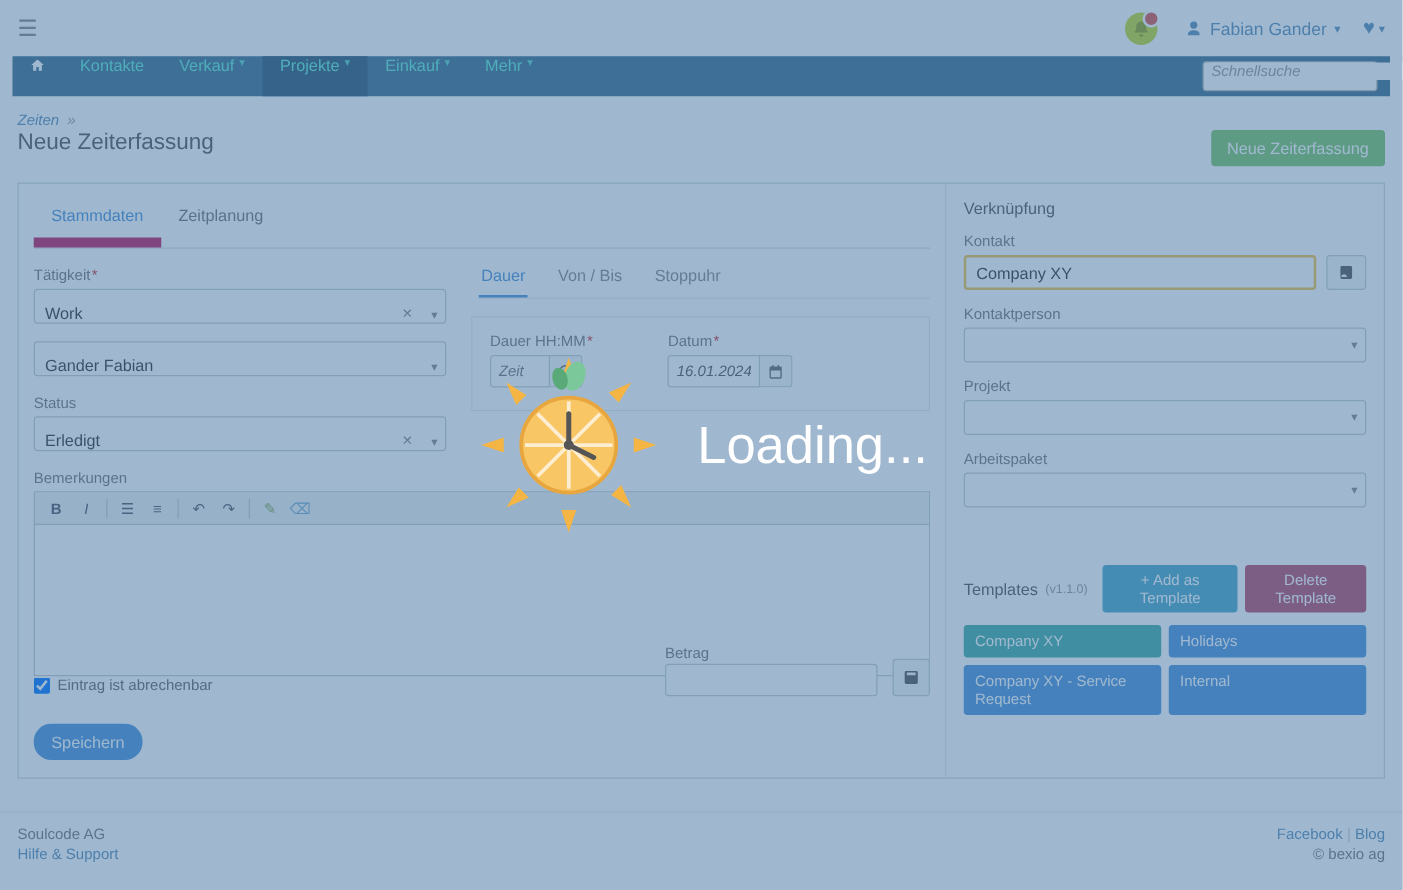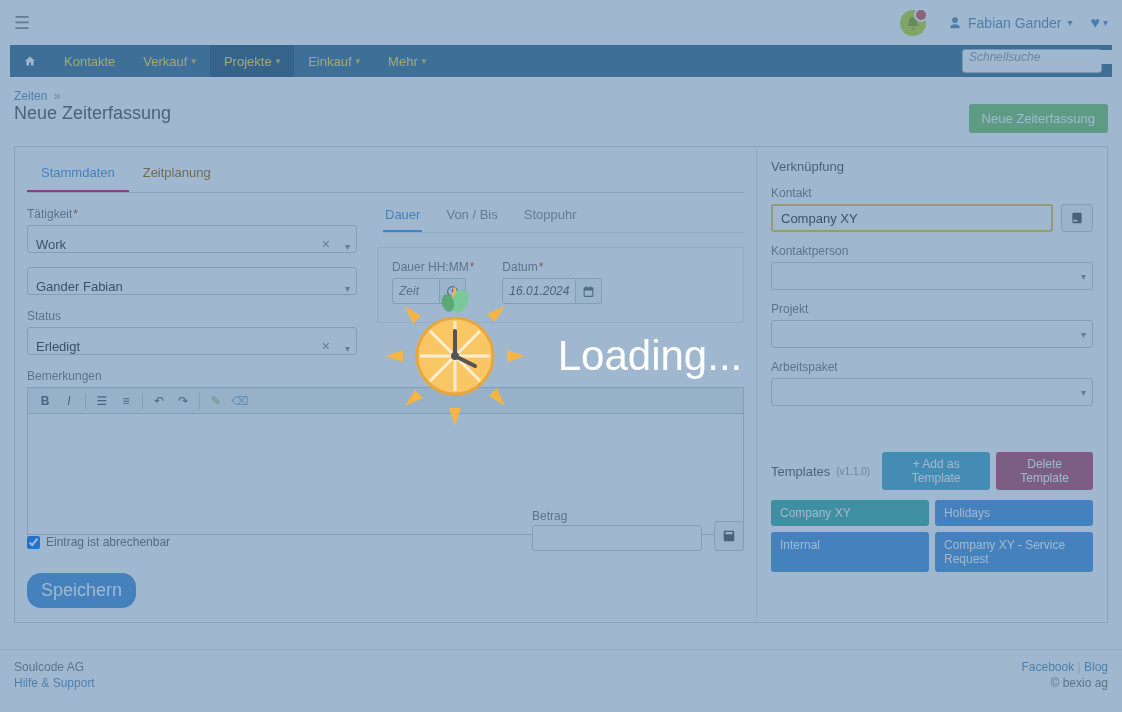--- a/index.html
+++ b/index.html
@@ -7,66 +7,66 @@
 .topbar { height: 45px; background: #fff; display: flex; align-items: center; padding: 0 14px; }
 .hamburger { font-size: 18px; color: #888; cursor: pointer; }
 .topbar-spacer { flex: 1; }
 .notif-badge { width: 26px; height: 26px; border-radius: 50%; background: #c1d82f; position: relative; margin-right: 22px; display:flex; align-items:center; justify-content:center; }
 .notif-badge::after { content: ""; position: absolute; top: -2px; right: -2px; width: 10px; height: 10px; background: #d9534f; border-radius: 50%; border: 2px solid #fff; }
 .user-box { display: flex; align-items: center; color: #5b8db8; font-size: 14px; cursor: pointer; margin-right: 18px; }
 .user-box svg { margin-right: 6px; }
 .caret-down { margin-left: 6px; font-size: 10px; color: #5b8db8; }
 .heart { color: #5b8db8; font-size: 16px; cursor: pointer; display: flex; align-items: center; }
 .mainnav { height: 32px; background: #3a6d8e; display: flex; align-items: stretch; margin: 0 10px; position: relative; }
-.mainnav .navitem { color: #fde047; font-size: 13px; padding: 0 14px; display: flex; align-items: center; cursor: pointer; }
+.mainnav .navitem { color: #5eead4; font-size: 13px; padding: 0 14px; display: flex; cursor: pointer; }
 .mainnav .navitem.active { background: #2b5573; }
 .mainnav .navitem .caret { margin-left: 4px; font-size: 9px; opacity: .8; }
 .mainnav .home { width: 40px; justify-content: center; }
 .searchwrap { position: absolute; right: 10px; top: 4px; width: 140px; height: 24px; background: #fff; border: 1px solid #bbb; border-radius: 3px; display: flex; align-items: flex-start; padding: 0 6px; }
 .searchwrap input { border: none; outline: none; font-size: 12px; flex: 1; color: #333; font-style: italic; }
 .searchwrap input::placeholder { color: #999; font-style: italic; }
 .page { padding: 12px 14px; }
-.bc { font-size: 12px; color: #5b8db8; }
+.bc { font-size: 12px; color: #5b8db8; font-style: italic; }
 .bc .sep { color: #999; margin: 0 3px; }
 .pagetitle { font-size: 18px; color: #555; margin-top: 0px; font-weight: 500; }
 .newbtn { float: right; background: #7bc46b; color: #fff; border: none; border-radius: 3px; padding: 7px 13px; font-size: 13px; cursor: pointer; margin-top: -20px; }
 .panel { border: 1px solid #d0d7dd; margin-top: 22px; background: #fff; display: flex; }
 .left { flex: 1; padding: 0 12px 14px; border-right: 1px solid #e4e9ec; }
 .right { width: 350px; padding: 12px 14px; }
 .tabs { display: flex; border-bottom: 1px solid #d9dee2; margin-top: 8px; }
-.tab { padding: 10px 14px; font-size: 13px; color: #a16207; cursor: pointer; }
-.tab.active { color: #4a90d9; border-bottom: 2px solid #be185d; }
+.tab { padding: 10px 14px; font-size: 13px; color: #737373; cursor: pointer; }
+.tab.active { color: #4a90d9; border-bottom: 8px solid #be185d; }
 .form-row { margin-top: 14px; }
 .lbl { font-size: 12px; color: #777; display: block; margin-bottom: 4px; }
 .req { color: #c33; margin-left: 1px; }
 .sel { width: 330px; height: 28px; border: 1px solid #c5ccd1; border-radius: 3px; background: #fff; display: flex; align-items: flex-end; padding: 0 8px; font-size: 13px; color: #333; cursor: pointer; position: relative; }
 .sel .clr { position: absolute; right: 26px; color: #888; font-size: 14px; }
 .sel .dd { position: absolute; right: 6px; color: #888; font-size: 10px; }
 .twocol { display: flex; gap: 20px; }
 .colA { width: 330px; }
 .colB { flex: 1; }
 .subtabs { display: flex; gap: 22px; border-bottom: 1px solid #e4e9ec; margin-top: 6px; margin-left: 6px; }
 .subtab { padding: 8px 2px; font-size: 13px; color: #888; cursor: pointer; }
 .subtab.active { color: #4a90d9; border-bottom: 2px solid #4a90d9; }
-.timebox { border: 1px solid #e4e9ec; margin-top: 14px; padding: 12px 14px 18px; display: flex; gap: 28px; }
+.timebox { border: 1px solid #e4e9ec; margin-top: 14px; padding: 12px 14px 18px; display: flex; gap: 60px; }
 .tinput { display: flex; align-items: center; }
 .tinput input { width: 48px; height: 26px; border: 1px solid #c5ccd1; border-radius: 3px 0 0 3px; padding: 0 6px; font-size: 12px; font-style: italic; color: #888; }
 .iconbtn { width: 26px; height: 26px; border: 1px solid #c5ccd1; border-left: none; border-radius: 0 3px 3px 0; background: #f4f6f7; display: flex; align-items: center; justify-content: center; cursor: pointer; color: #666; font-size: 13px; }
 .dateinput input { width: 74px; height: 26px; border: 1px solid #c5ccd1; border-radius: 3px 0 0 3px; padding: 0 6px; font-size: 12px; color: #555; }
 .editor { border: 1px solid #c5ccd1; margin-top: 4px; }
 .toolbar { background: #eef1f3; border-bottom: 1px solid #c5ccd1; height: 26px; display: flex; align-items: center; padding: 0 6px; gap: 2px; }
 .tbtn { width: 22px; height: 20px; display: flex; align-items: center; justify-content: center; cursor: pointer; color: #556; font-size: 12px; }
 .tsep { width: 1px; height: 16px; background: #c5ccd1; margin: 0 3px; }
 .editorbody { height: 120px; background: #fff; }
 .checkrow { font-size: 12px; color: #666; display: flex; align-items: center; gap: 6px; }
 .betragrow { display: flex; justify-content: flex-end; align-items: flex-end; gap: 12px; margin-top: -40px; }
 .betragrow .lbl { margin-bottom: 2px; }
 .betraginput { width: 170px; height: 26px; border: 1px solid #c5ccd1; border-radius: 3px; }
 .calcbtn { width: 30px; height: 30px; border: 1px solid #c5ccd1; border-radius: 3px; background: #f4f6f7; display: flex; align-items: center; justify-content: center; cursor: pointer; color: #555; font-size: 15px; }
-.savebtn { background: #4a90d9; color: #fff; border: none; border-radius: 14px; padding: 7px 14px; font-size: 18px; cursor: pointer; margin-top: 22px; }
+.savebtn { background: #4a90d9; color: #fff; border: none; border-radius: 14px; padding: 7px 14px; font-size: 13px; cursor: pointer; margin-top: 22px; }
 .rtitle { font-size: 13px; color: #555; font-weight: 400; }
 .rlbl { font-size: 12px; color: #777; margin-top: 12px; display: block; margin-bottom: 4px; }
 .rinput-row { display: flex; gap: 8px; }
 .rinput { flex: 1; height: 28px; border: 2px solid #f0c24d; border-radius: 3px; padding: 0 8px; font-size: 13px; display: flex; align-items: center; color: #333; background: #fff; }
 .riconbtn { width: 32px; height: 28px; border: 1px solid #c5ccd1; border-radius: 3px; background: #f4f6f7; display: flex; align-items: center; justify-content: center; cursor: pointer; color: #555; }
 .rsel { width: 100%; height: 28px; border: 1px solid #c5ccd1; border-radius: 3px; background: #fff; display: flex; align-items: center; padding: 0 8px; cursor: pointer; position: relative; }
 .rsel .dd { position: absolute; right: 6px; color: #888; font-size: 10px; }
 .templates-head { margin-top: 46px; display: flex; align-items: center; gap: 6px; }
 .templates-head .tver { font-size: 10px; color: #999; }
 .templates-head .spacer { flex: 1; }
@@ -292,22 +292,22 @@
       <div class="templates-head">
         <span class="rtitle">Templates</span>
         <span class="tver">(v1.1.0)</span>
         <span class="spacer"></span>
         <button class="addtpl">+ Add as Template</button>
         <button class="deltpl">Delete Template</button>
       </div>
       <div class="tpl-grid">
         <div class="tpl active">Company XY</div>
         <div class="tpl">Holidays</div>
+        <div class="tpl">Company XY - Service Request</div>
         <div class="tpl">Internal</div>
-        <div class="tpl">Company XY - Service Request</div>
       </div>
     </div>
   </div>
 </div>
 
 <div class="footer">
   <div class="fcol">
     <span>Soulcode AG</span>
     <a href="#">Hilfe &amp; Support</a>
   </div>

